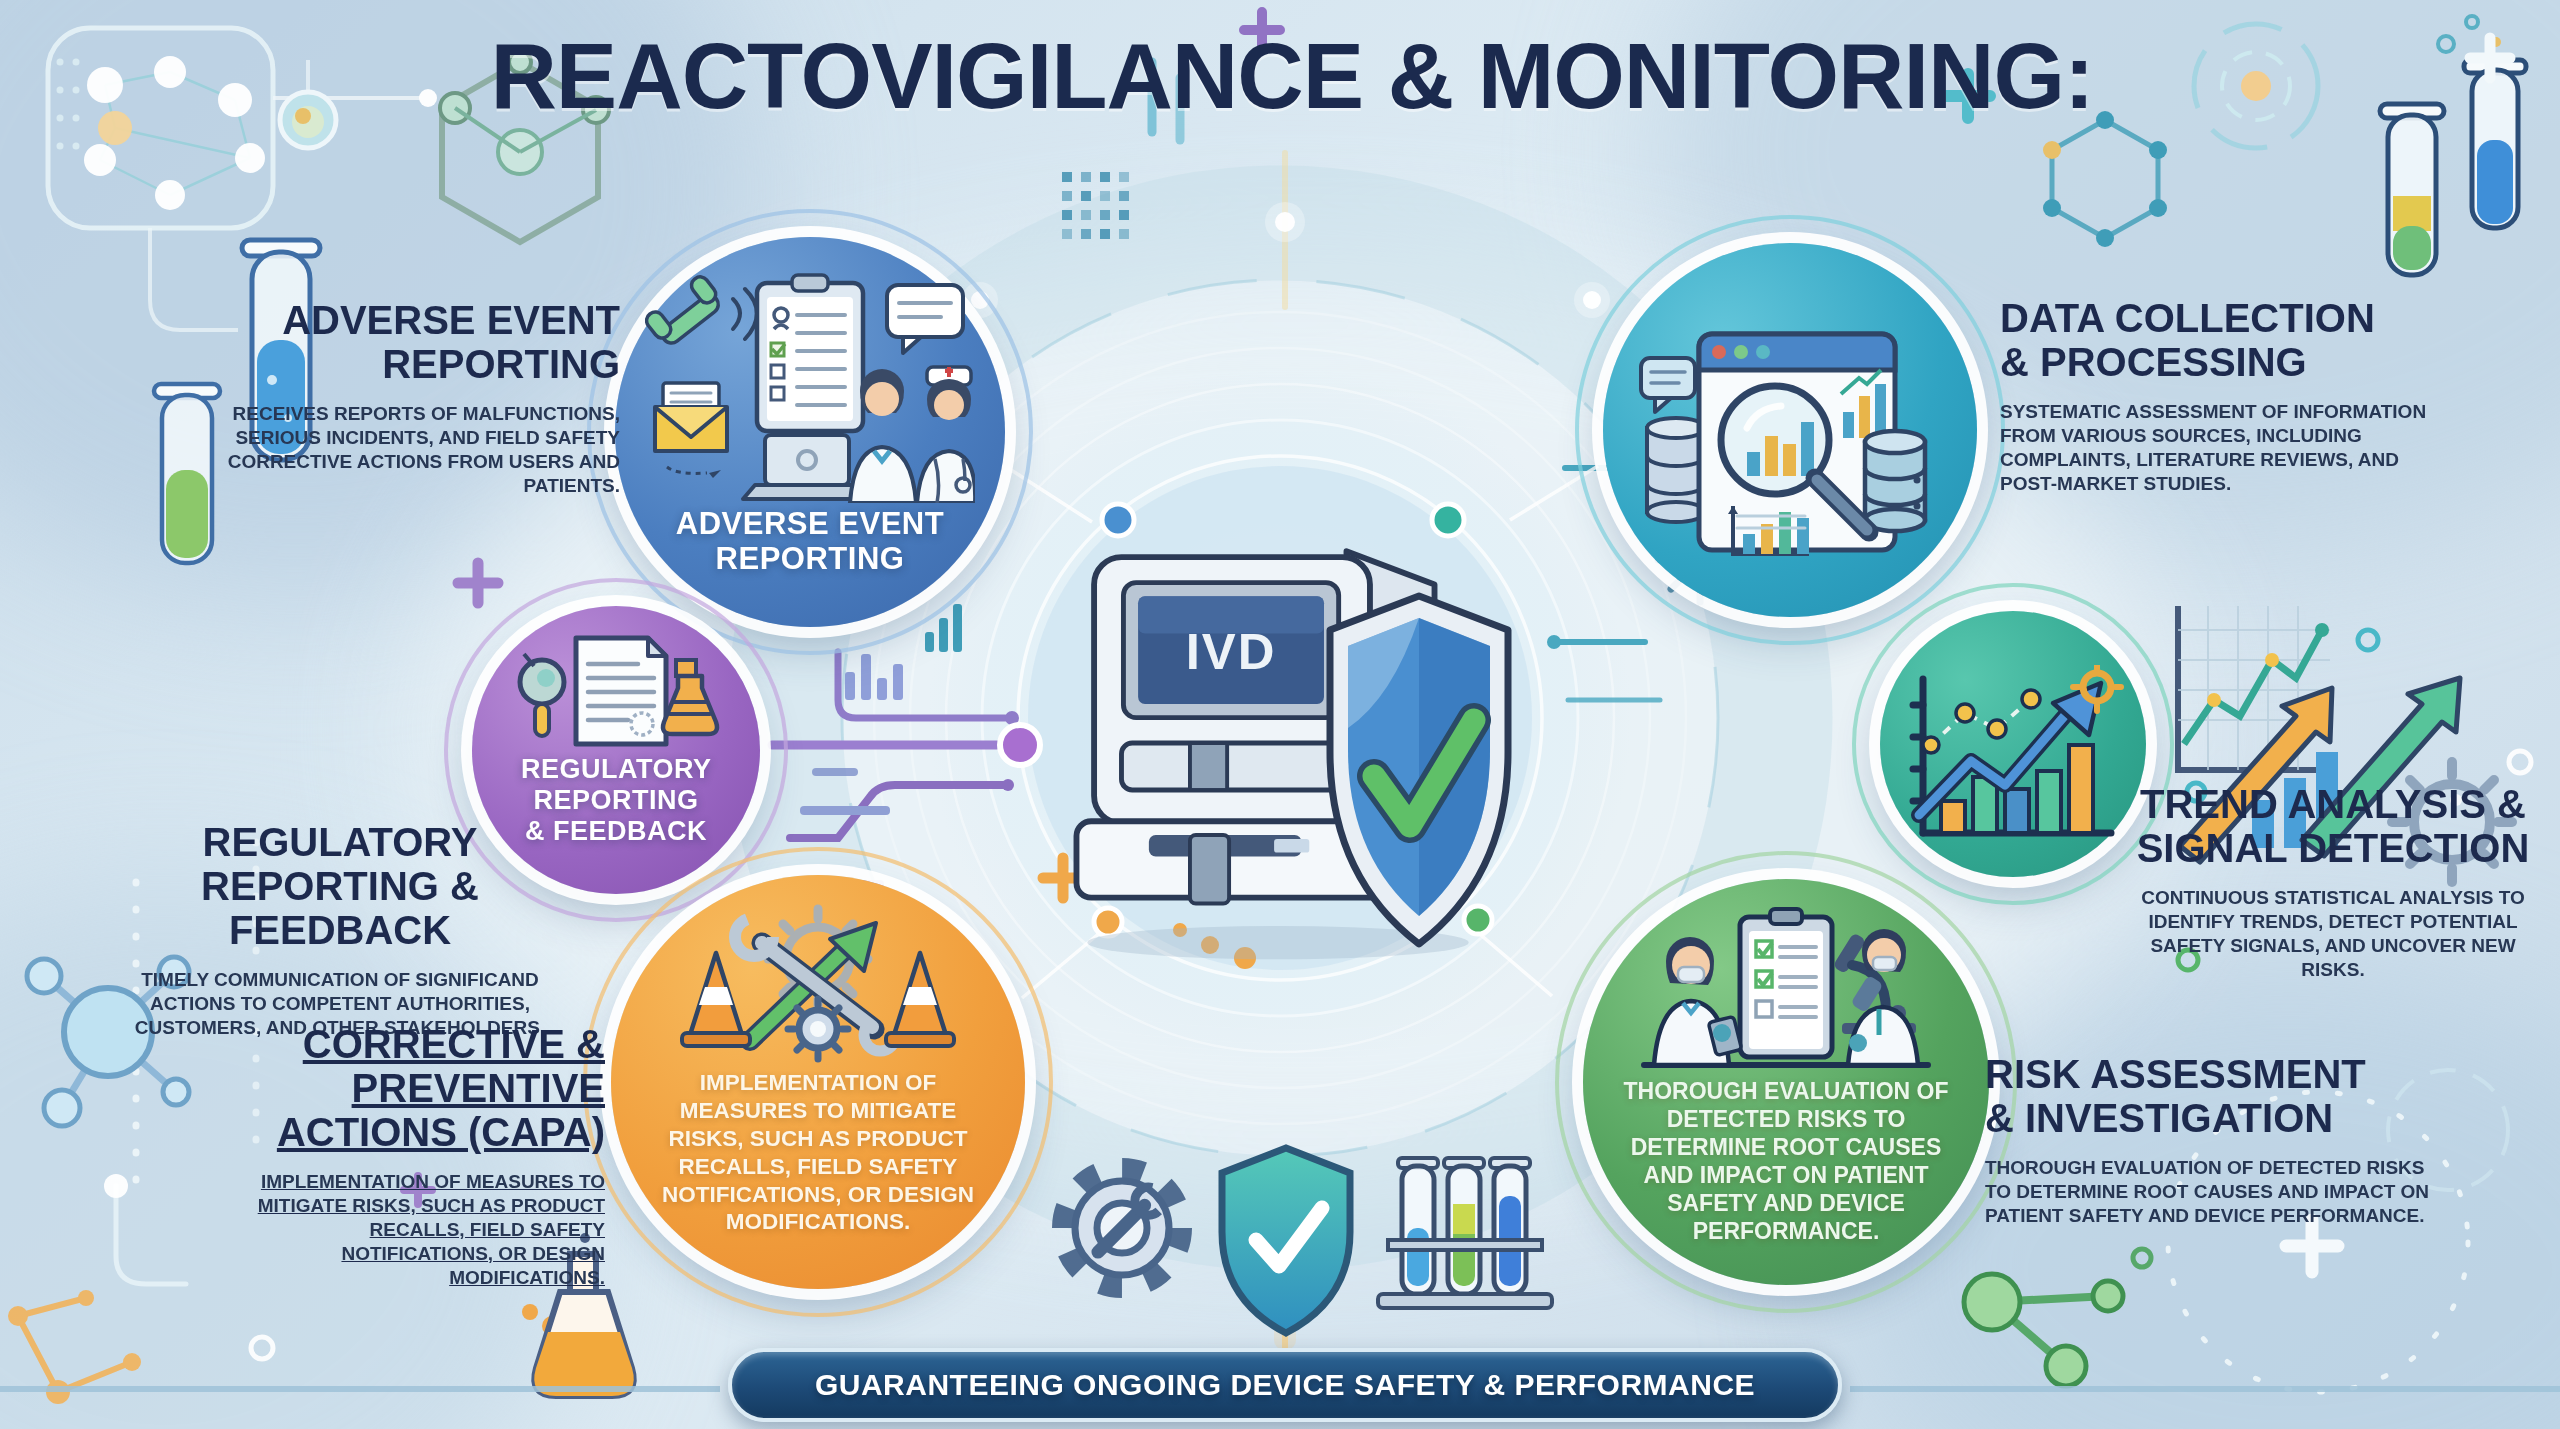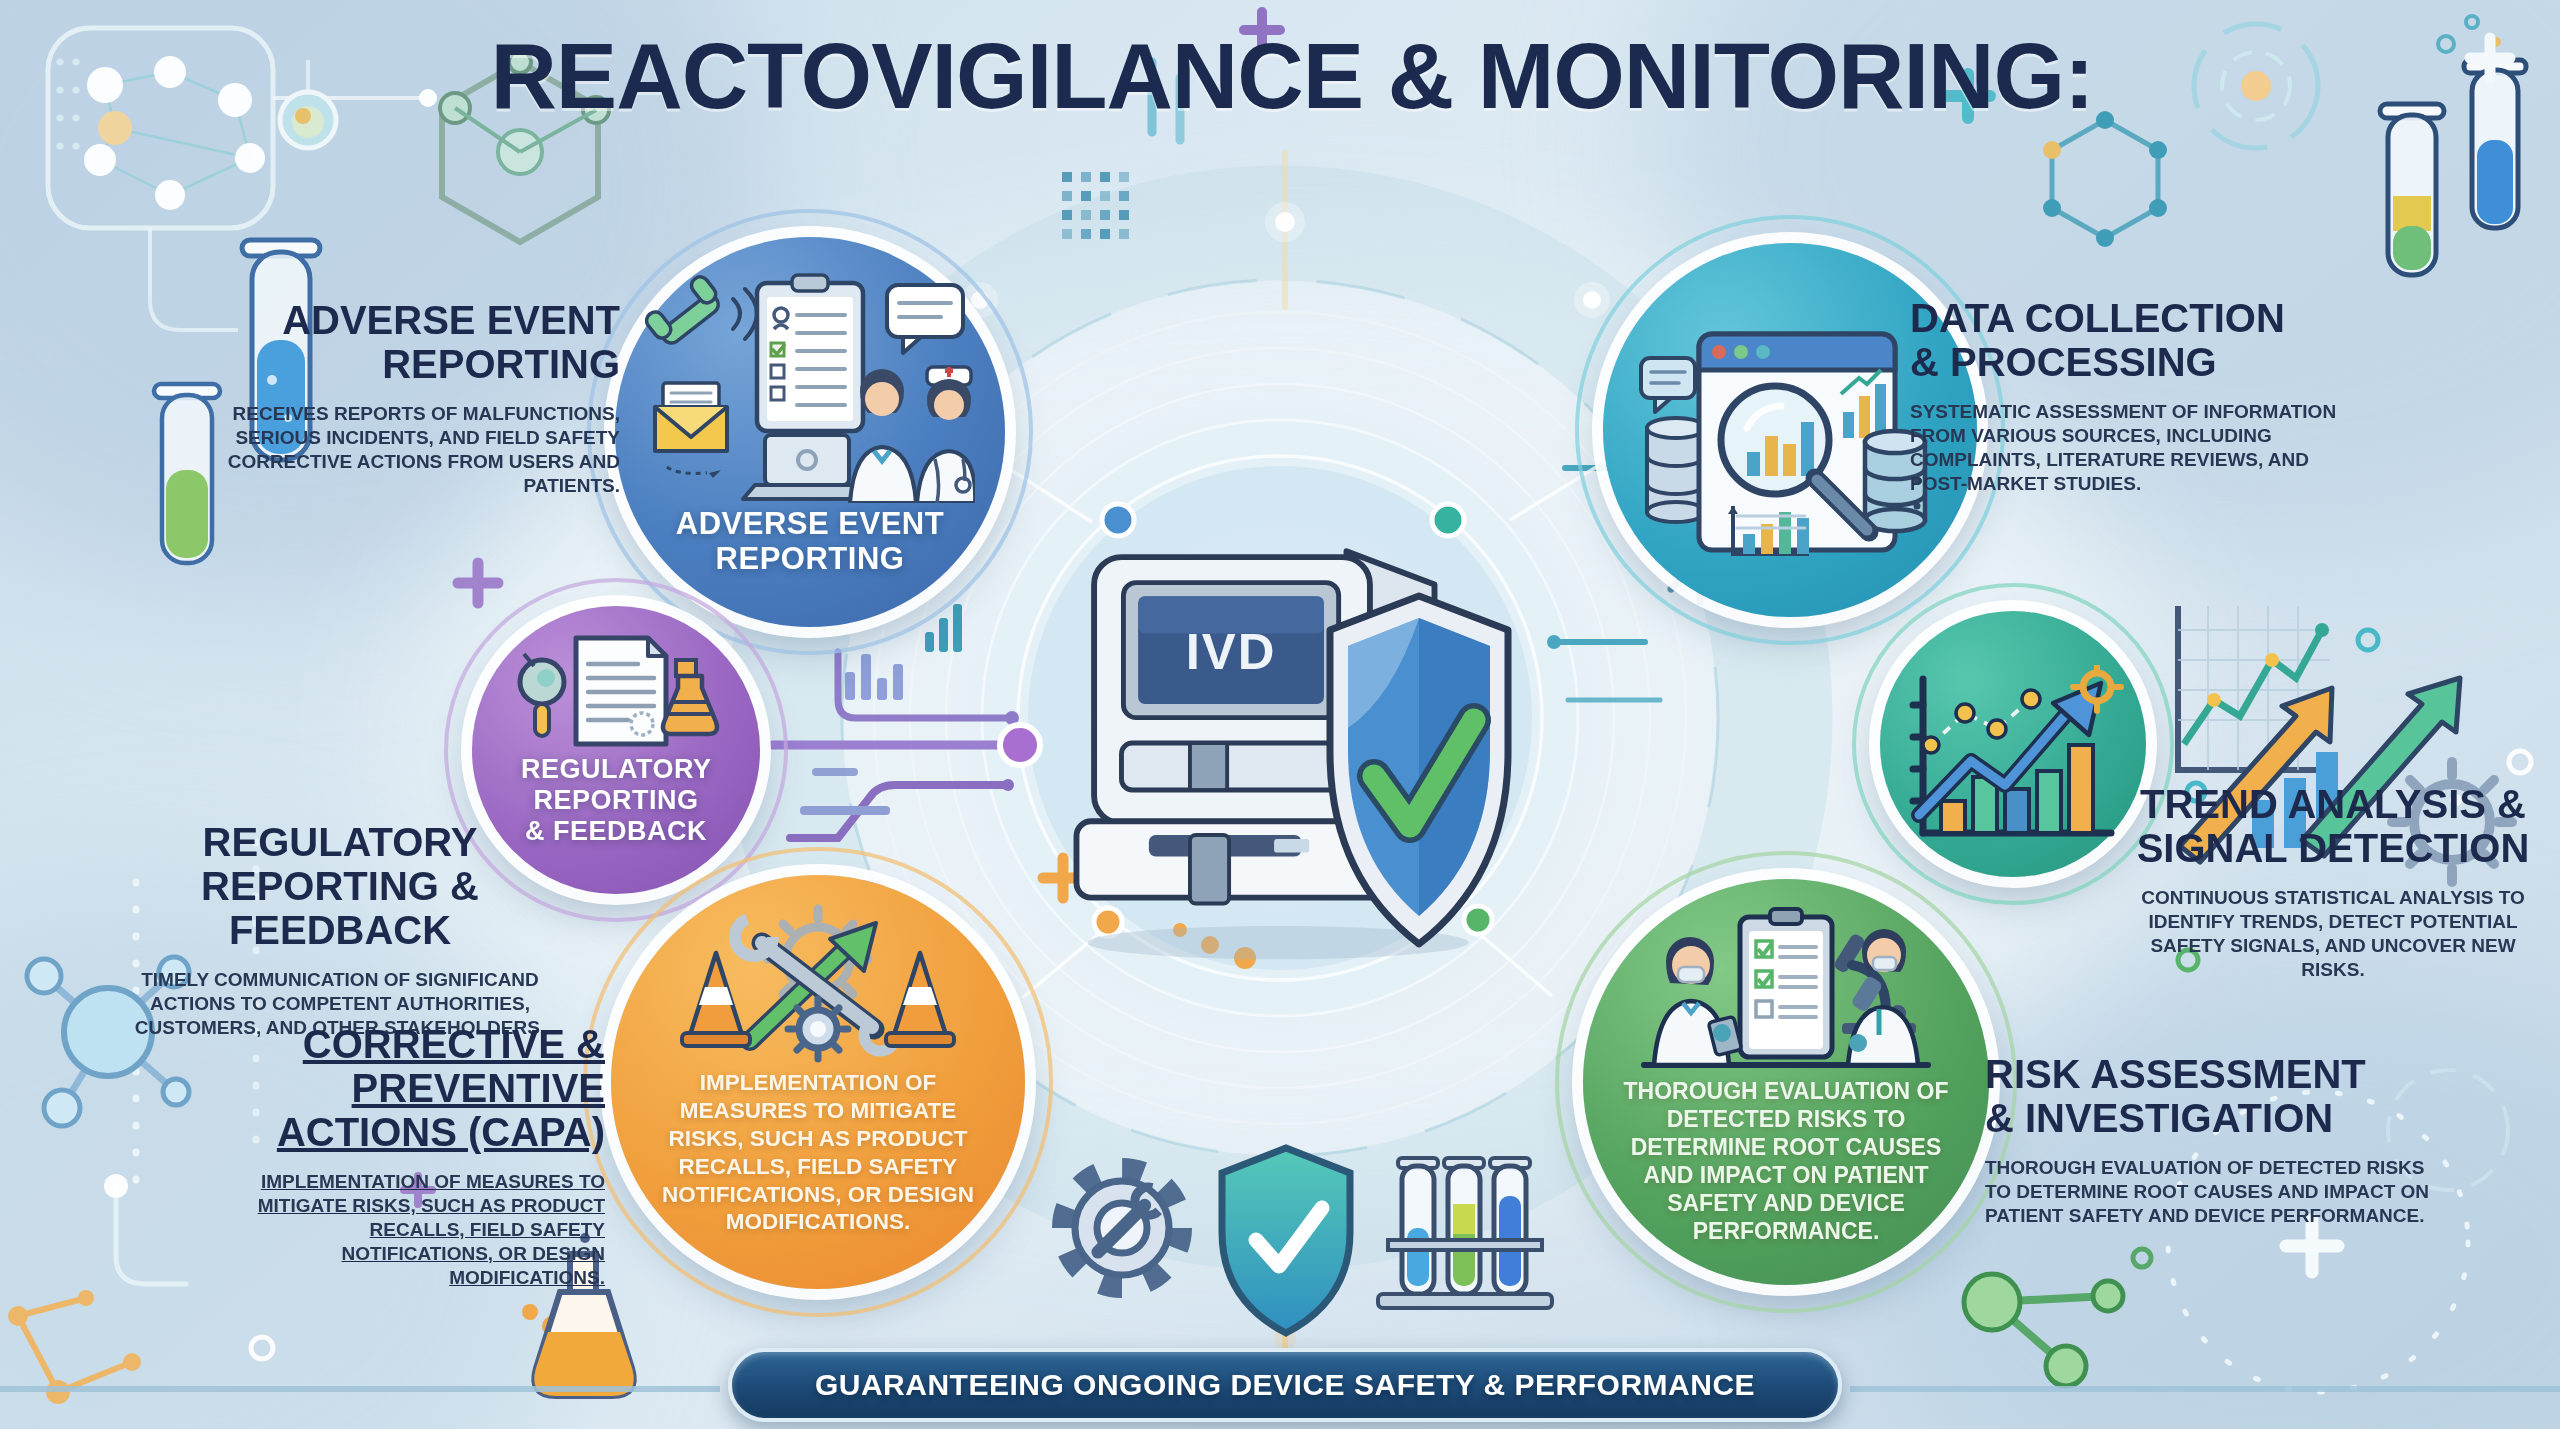--- a/index.html
+++ b/index.html
@@ -424,21 +424,21 @@
     <p>RECEIVES REPORTS OF MALFUNCTIONS, SERIOUS INCIDENTS, AND FIELD SAFETY CORRECTIVE ACTIONS FROM USERS AND PATIENTS.</p>
   </div>
   <div class="sec align-c" style="left:100px;top:820px;width:480px;">
     <h2 style="max-width:500px;">REGULATORY REPORTING &amp; FEEDBACK</h2>
     <p>TIMELY COMMUNICATION OF SIGNIFICAND ACTIONS TO COMPETENT AUTHORITIES, CUSTOMERS, AND OTHER STAKEHOLDERS.</p>
   </div>
   <div class="sec align-r" style="left:230px;top:1022px;width:375px;text-decoration:underline;">
     <h2>CORRECTIVE &amp; PREVENTIVE ACTIONS (CAPA)</h2>
     <p>IMPLEMENTATION OF MEASURES TO MITIGATE RISKS, SUCH AS PRODUCT RECALLS, FIELD SAFETY NOTIFICATIONS, OR DESIGN MODIFICATIONS.</p>
   </div>
-  <div class="sec align-l" style="left:1910px;top:296px;width:460px;">
+  <div class="sec align-l" style="left:2000px;top:296px;width:460px;">
     <h2>DATA COLLECTION &amp; PROCESSING</h2>
     <p>SYSTEMATIC ASSESSMENT OF INFORMATION FROM VARIOUS SOURCES, INCLUDING COMPLAINTS, LITERATURE REVIEWS, AND POST-MARKET STUDIES.</p>
   </div>
   <div class="sec align-c" style="left:2128px;top:782px;width:410px;">
     <h2>TREND ANALYSIS &amp; SIGNAL DETECTION</h2>
     <p>CONTINUOUS STATISTICAL ANALYSIS TO IDENTIFY TRENDS, DETECT POTENTIAL SAFETY SIGNALS, AND UNCOVER NEW RISKS.</p>
   </div>
   <div class="sec align-l" style="left:1985px;top:1052px;width:470px;">
     <h2>RISK ASSESSMENT &amp; INVESTIGATION</h2>
     <p>THOROUGH EVALUATION OF DETECTED RISKS TO DETERMINE ROOT CAUSES AND IMPACT ON PATIENT SAFETY AND DEVICE PERFORMANCE.</p>

